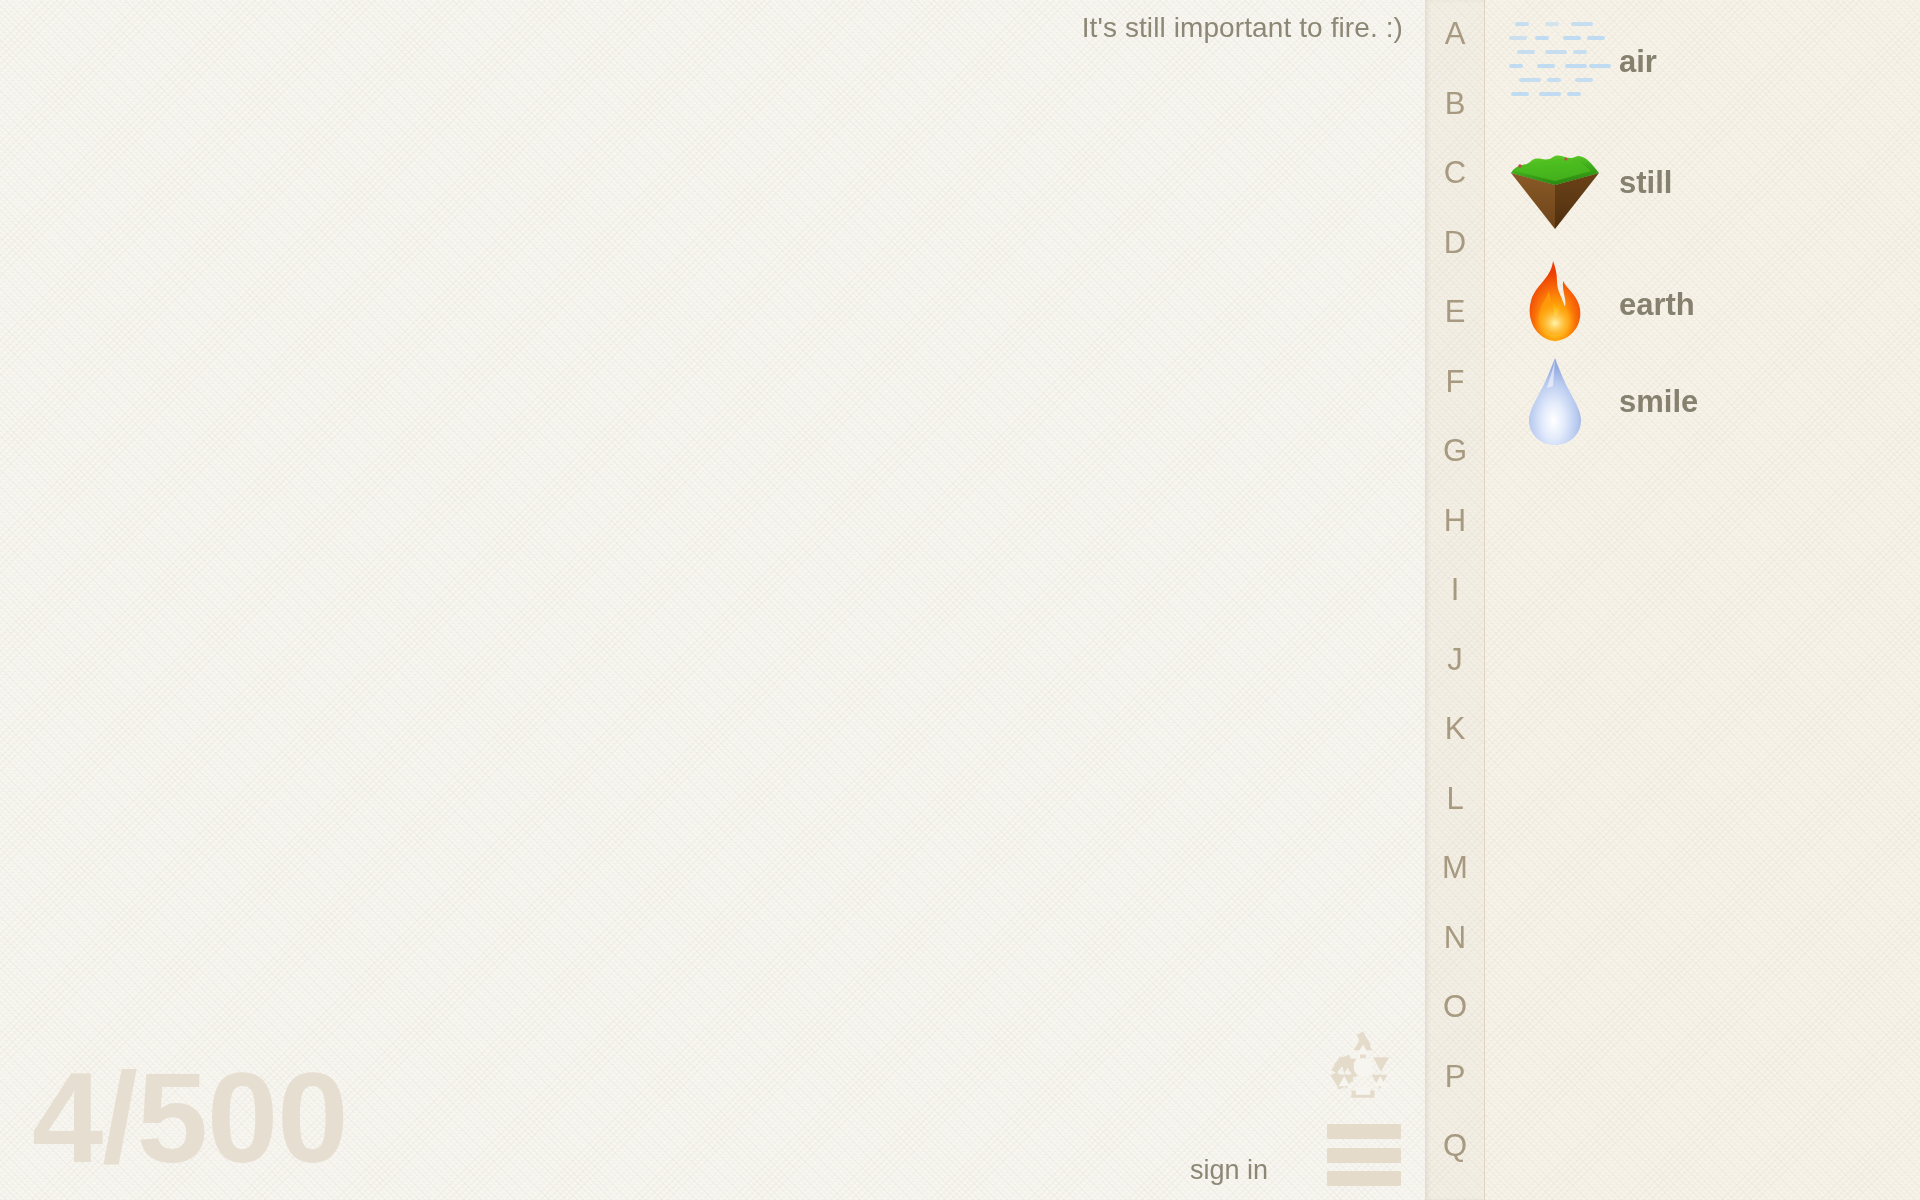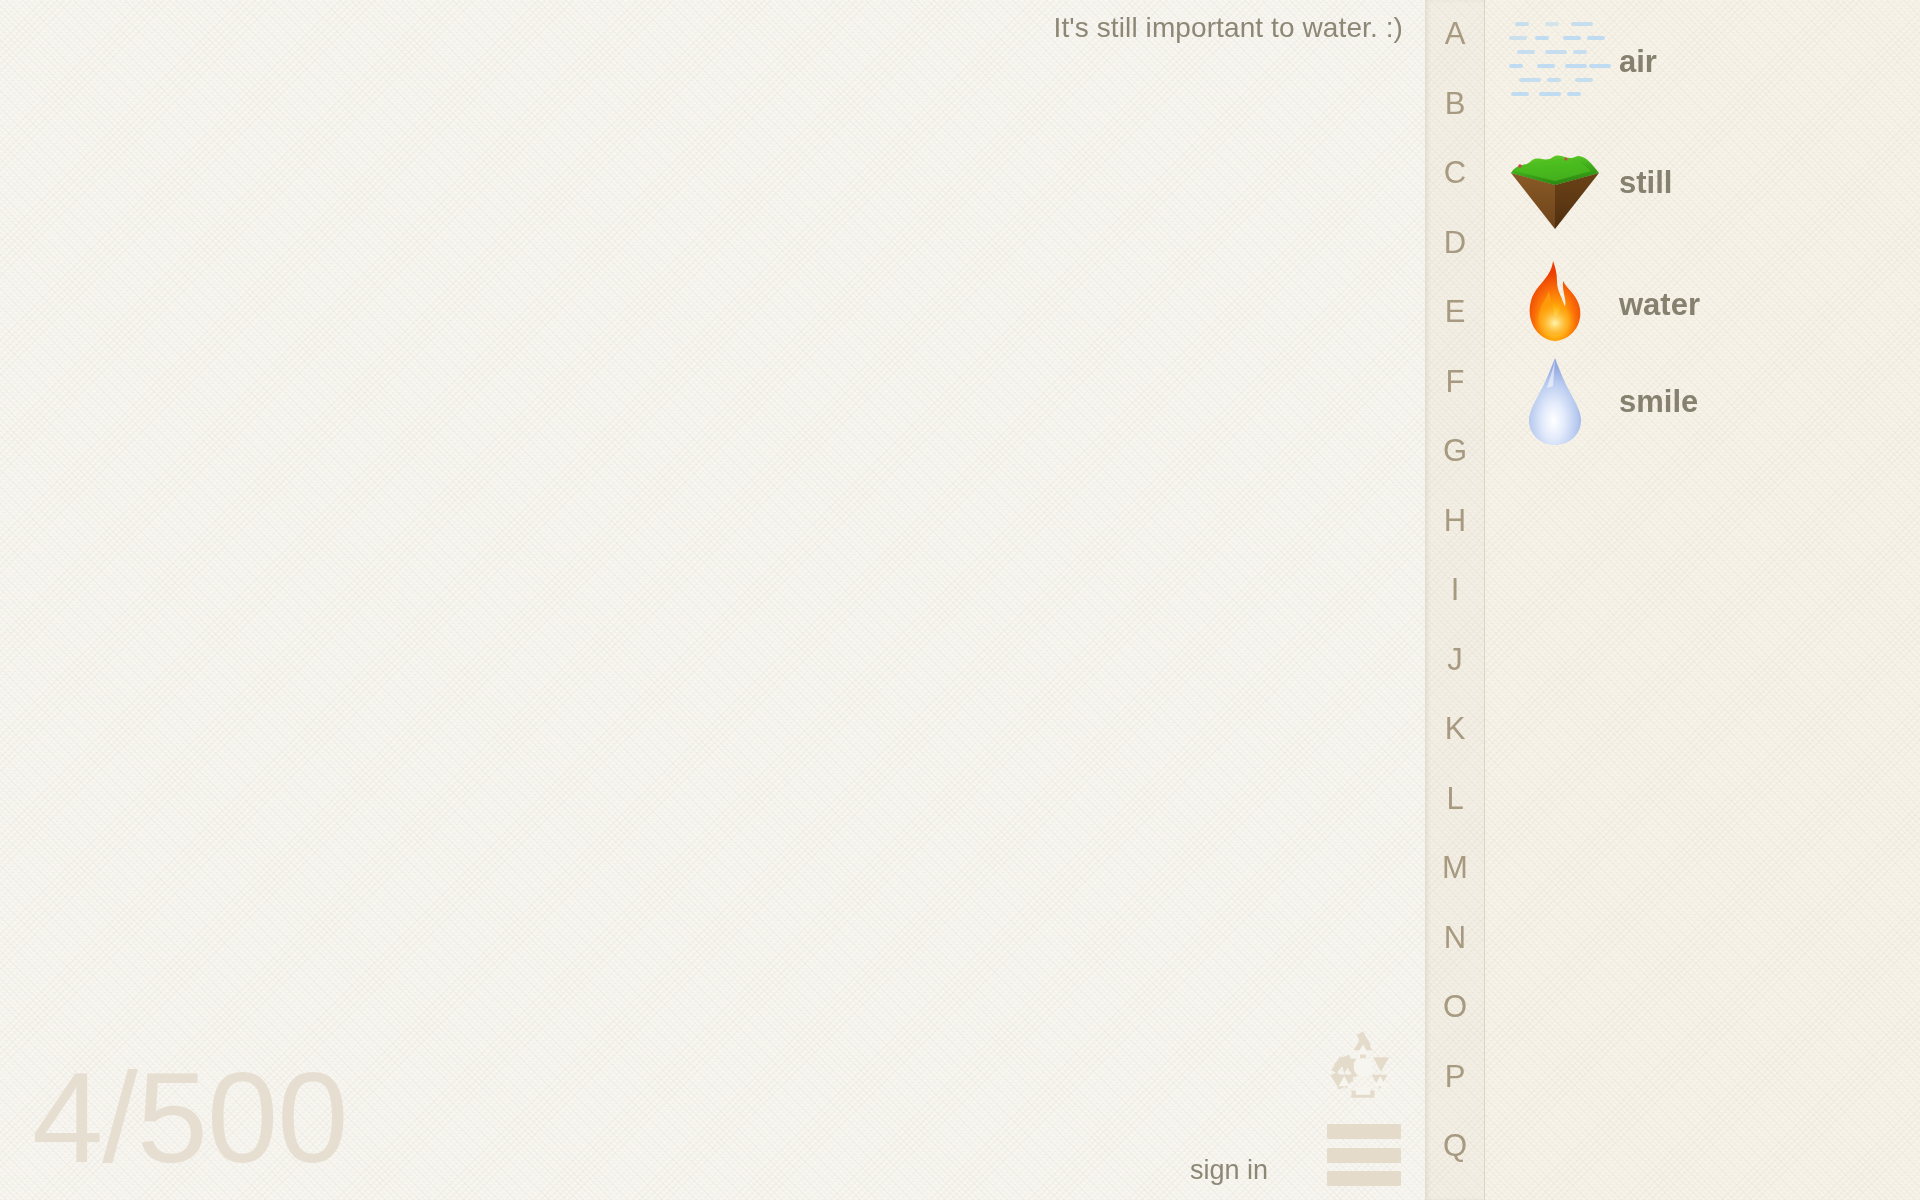--- a/index.html
+++ b/index.html
@@ -53,21 +53,21 @@
     letter-spacing:0.1px;
     white-space:nowrap;
     z-index:4;
   }
 
   #progress-counter {
     position:absolute;
     left:32px; bottom:18px;
     font-size:128px;
     line-height:1;
-    font-weight:400;
+    font-weight:700;
     color:#e6ded0;
     letter-spacing:-1px;
     z-index:3;
     user-select:none;
   }
 
   #sign-in {
     position:absolute;
     left:1190px; top:1155px;
     font-size:27px;
@@ -171,21 +171,21 @@
 
   
   .icon-water { position:absolute; inset:0; }
 </style>
 </head>
 <body>
 
 <div id="workspace">
   <div class="weave"></div>
 
-  <div id="smile-message">It's still important to water. :)</div>
+  <div id="smile-message">It's still important to fire. :)</div>
 
   <div id="progress-counter">4/500</div>
 
   <div id="sign-in">sign in</div>
 
   <div id="tool-stack">
     <svg id="reset-icon" viewBox="0 0 100 100">
       <g fill="#e4dbcb">
         <path d="M50 6 L63 28 L54 28 L54 44 L46 44 L46 28 L37 28 Z"></path>
         <path d="M50 2 L61 21 L52 26 L41 7 Z"></path>
@@ -316,21 +316,21 @@
               <radialGradient id="coreG" cx="0.5" cy="0.5" r="0.5">
                 <stop offset="0" stop-color="#fff6b0"></stop>
                 <stop offset="1" stop-color="#ffb300" stop-opacity="0"></stop>
               </radialGradient>
             </defs>
             <path d="M48 6 C46 24 30 30 26 46 C21 63 30 84 50 86 C70 84 79 65 74 50 C70 38 62 34 58 26 C57 38 62 44 60 52 C57 42 52 36 52 26 C52 18 50 11 48 6 Z" fill="url(#flameG)"></path>
             <path d="M44 36 C40 46 34 52 34 62 C34 72 41 79 50 80 C59 79 65 72 64 62 C63 54 58 50 56 44 C56 54 54 58 50 62 C48 54 46 46 44 36 Z" fill="#ff9a0b" opacity="0.9"></path>
             <ellipse cx="50" cy="68" rx="21" ry="20" fill="url(#coreG)"></ellipse>
           </svg></div>
       </div>
-      <div class="element-label">water</div>
+      <div class="element-label">earth</div>
     </div>
     <div class="element-row" style="top: 347px;">
       <div class="element-icon-box">
         <div class="icon-water"><svg viewBox="0 0 100 100" width="100" height="100">
             <defs>
               <radialGradient id="dropG" cx="0.47" cy="0.72" r="0.62">
                 <stop offset="0" stop-color="#ffffff"></stop>
                 <stop offset="0.34" stop-color="#e3ebfb"></stop>
                 <stop offset="0.72" stop-color="#b9cbf0"></stop>
                 <stop offset="1" stop-color="#93a9e0"></stop>

